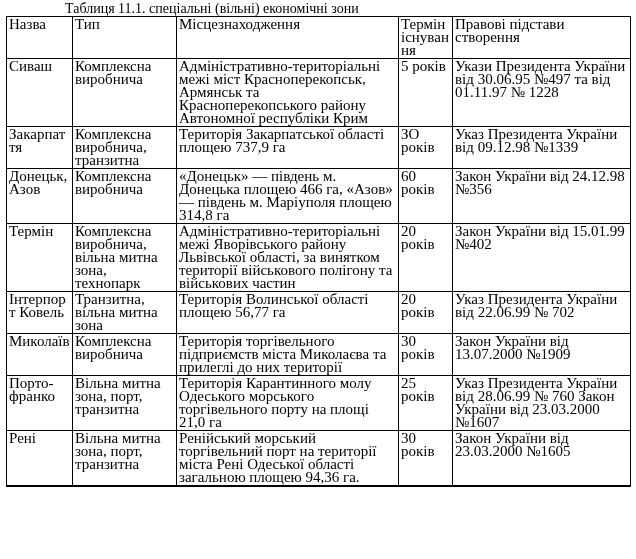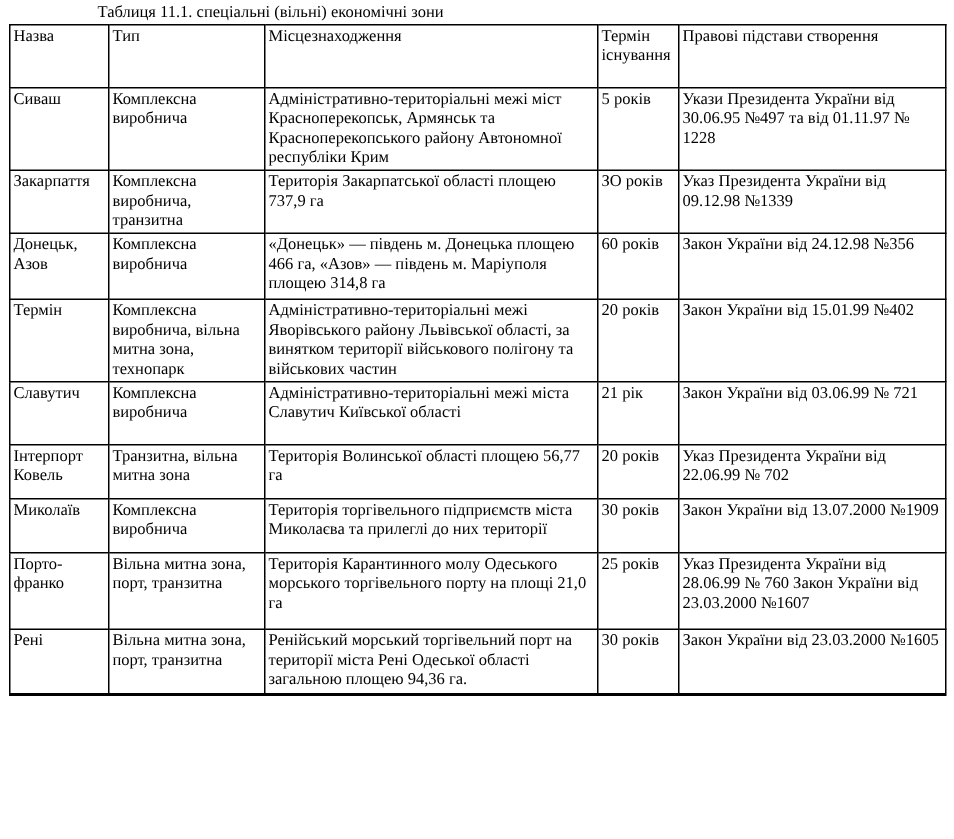--- a/index.html
+++ b/index.html
@@ -9,39 +9,39 @@
     color: #000000;
     font-family: "Liberation Serif", "DejaVu Serif", serif;
   }
   .page {
     width: 636px;
     height: 559px;
     background: #ffffff;
     overflow: hidden;
   }
   .doc-title {
-    font-size: 11px;
+    font-size: 14px;
     line-height: 13px;
     margin: 2px 0 1px 65px;
     white-space: nowrap;
   }
   table.zones {
     border-collapse: collapse;
     table-layout: fixed;
     width: 624px;
     margin-left: 6px;
     border: 1px solid #000;
     border-bottom: 2px solid #000;
   }
   table.zones th,
   table.zones td {
     border: 1px solid #000;
     vertical-align: top;
     font-weight: normal;
-    font-size: 11px;
+    font-size: 15px;
     line-height: 13px;
     padding: 1px 2px;
     text-align: left;
     overflow: hidden;
     word-wrap: break-word;
   }
   table.zones thead tr { height: 42px; }
   td.cell-type, td.cell-location, td.cell-legal { text-align: justify; }
   td.cell-term, td.cell-name { text-align: left; }
 
@@ -103,27 +103,20 @@
         <td class="cell-legal">Закон України від 24.12.98 №356</td>
       </tr>
       <tr>
         <td class="cell-name">Термін</td>
         <td class="cell-type">Комплексна виробнича, вільна митна зона, технопарк</td>
         <td class="cell-location">Адміністративно-територіальні межі Яворівського району Львівської області, за винятком території військового полігону та військових частин</td>
         <td class="cell-term">20 років</td>
         <td class="cell-legal">Закон України від 15.01.99 №402</td>
       </tr>
       <tr>
-        <td class="cell-name">Славутич</td>
-        <td class="cell-type">Комплексна виробнича</td>
-        <td class="cell-location">Адміністративно-територіальні межі міста Славутич Київської області</td>
-        <td class="cell-term">21 рік</td>
-        <td class="cell-legal">Закон України від 03.06.99 № 721</td>
-      </tr>
-      <tr>
         <td class="cell-name">Інтерпорт Ковель</td>
         <td class="cell-type">Транзитна, вільна митна зона</td>
         <td class="cell-location">Територія Волинської області площею 56,77 га</td>
         <td class="cell-term">20 років</td>
         <td class="cell-legal">Указ Президента України від 22.06.99 № 702</td>
       </tr>
       <tr>
         <td class="cell-name">Миколаїв</td>
         <td class="cell-type">Комплексна виробнича</td>
         <td class="cell-location">Територія торгівельного підприємств міста Миколаєва та прилеглі до них території</td>

